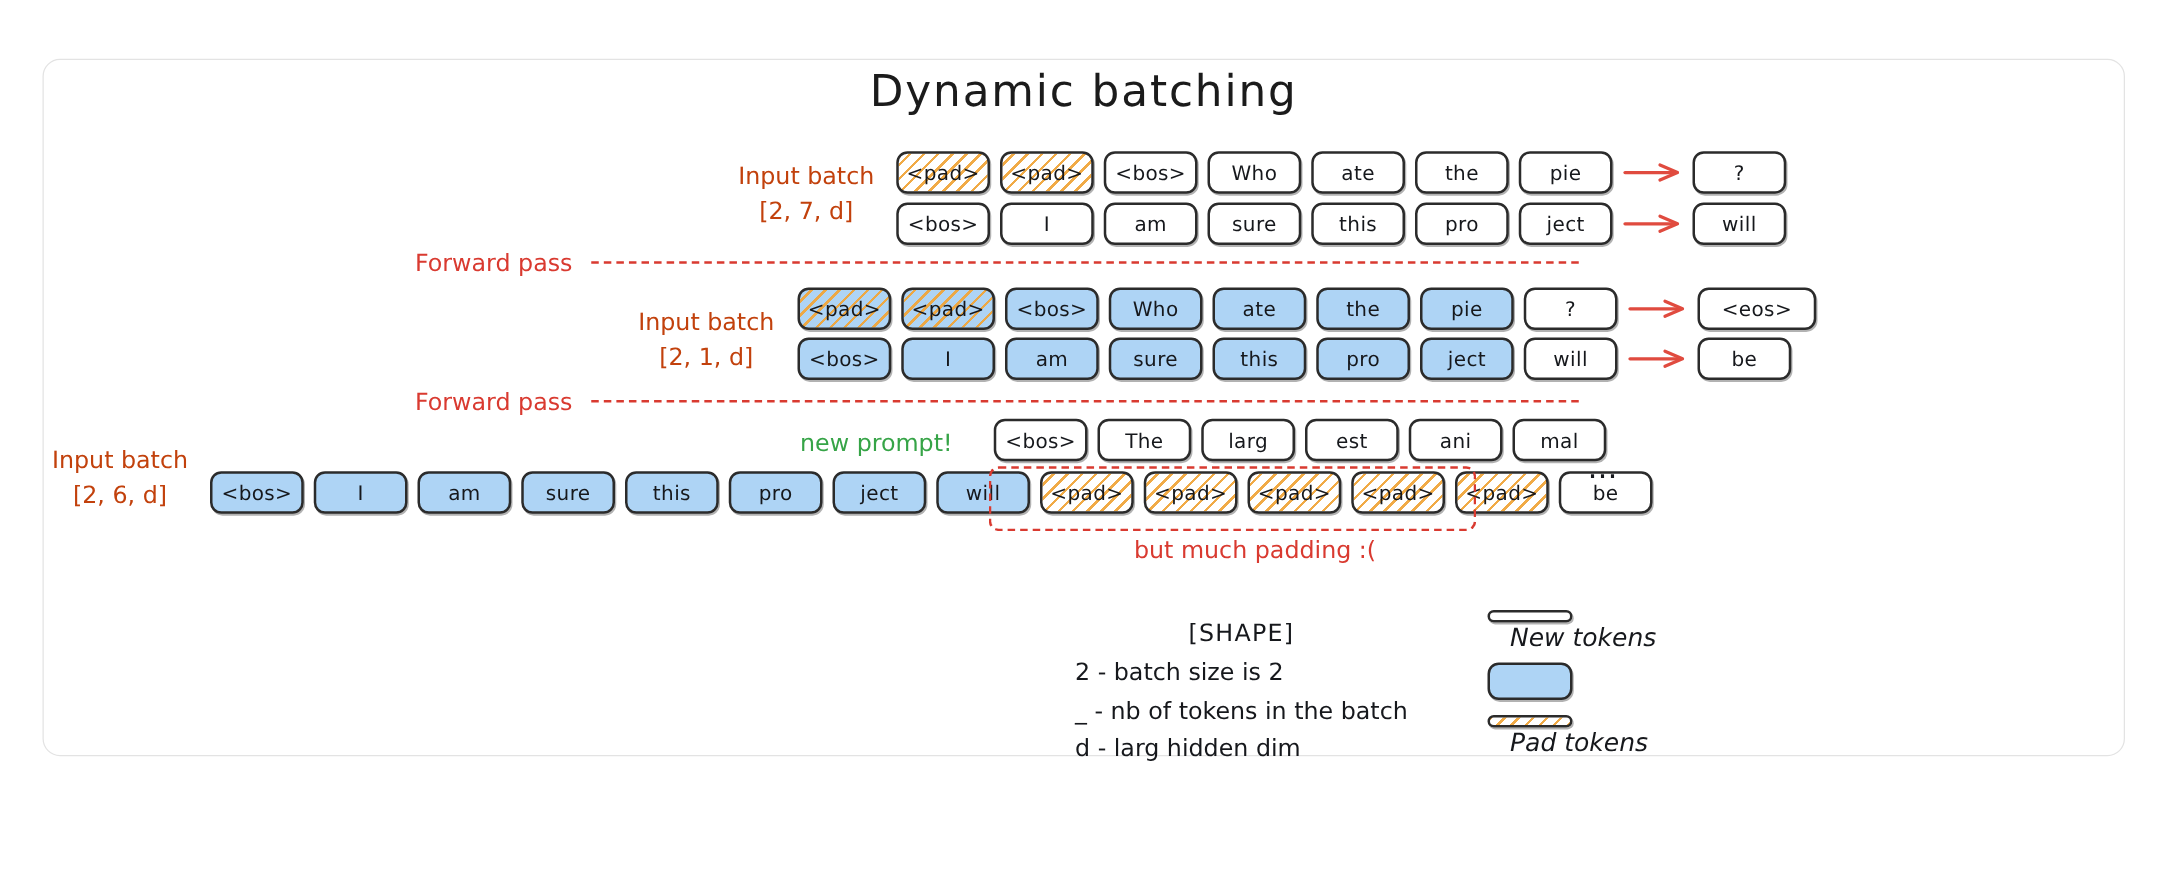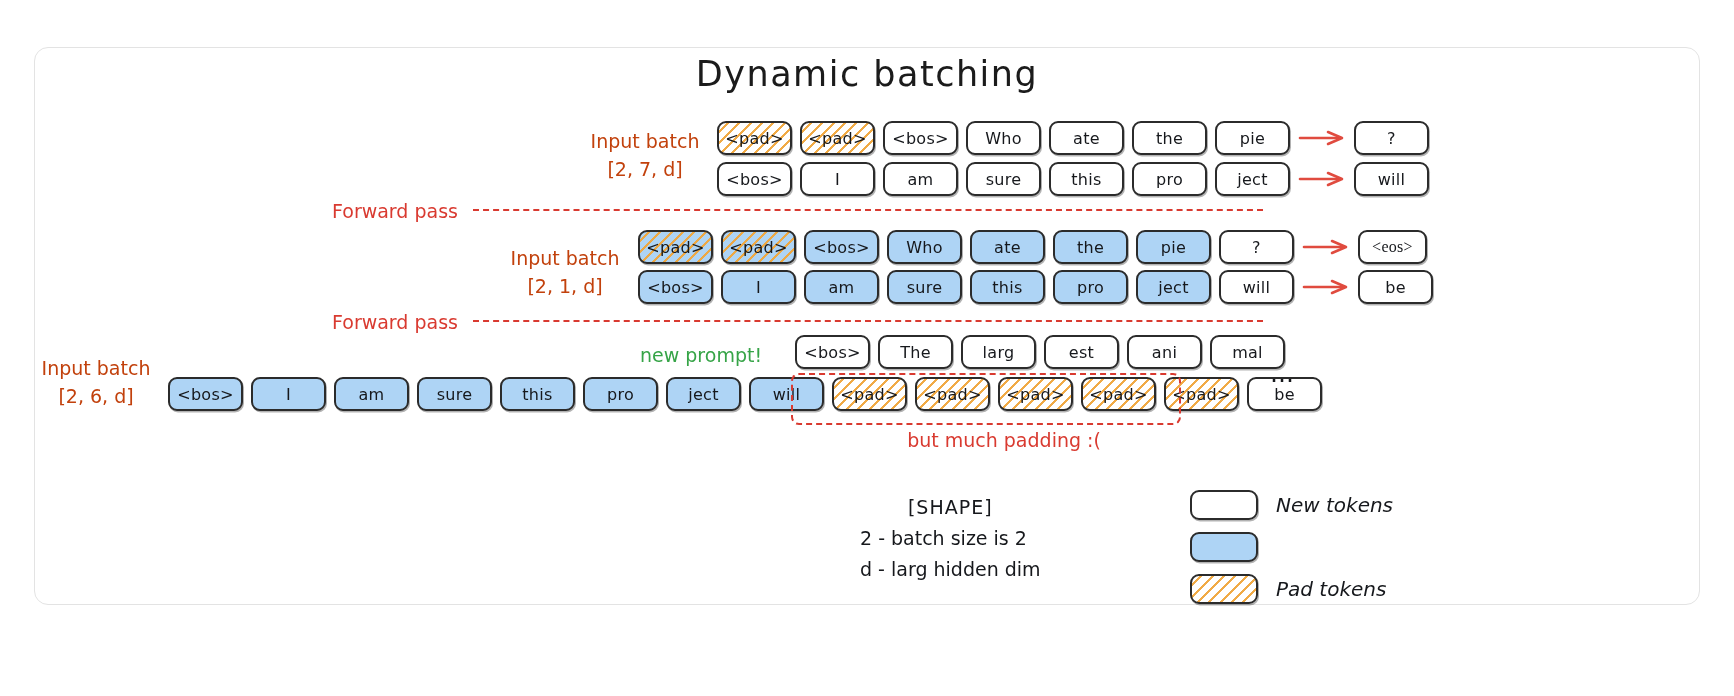--- a/index.html
+++ b/index.html
@@ -114,22 +114,22 @@
   .shape{
     position:absolute;
     font-size:19px;
     color:#16181c;
     line-height:1.62;
     white-space:nowrap;
   }
   .shape .hdr{ text-align:center; letter-spacing:1px;}
   .legend{ position:absolute; }
   .legend .row{
-    display:flex;align-items:center;
-    height:34px;margin-bottom:8px;
+    display:flex;
+    height:34px;margin-bottom:8px;flex-direction:column;
   }
   .legend .swatch{
     width:68px;height:30px;
     border:2.4px solid #2b2b2b;
     border-radius:9px;
     box-sizing:border-box;
     box-shadow:1px 1.5px 0 rgba(0,0,0,.30);
   }
   .legend .swatch.old{ background:#aed4f5; }
   .legend .swatch.pad{
@@ -202,21 +202,21 @@
       <div class="tok old" style="left: 804px; top: 230px; width: 75px;">&lt;bos&gt;</div>
       <div class="tok old" style="left: 887px; top: 230px; width: 75px;">Who</div>
       <div class="tok old" style="left: 970px; top: 230px; width: 75px;">ate</div>
       <div class="tok old" style="left: 1053px; top: 230px; width: 75px;">the</div>
       <div class="tok old" style="left: 1136px; top: 230px; width: 75px;">pie</div>
       <div class="tok new" style="left: 1219px; top: 230px; width: 75px;">?</div>
       <svg class="arrow" width="50" height="18" style="left: 1302px; top: 238px;">
         <path d="M2 9 L40 9" stroke="#e04b3f" stroke-width="2.6" stroke-linecap="round" fill="none"></path>
         <path d="M30 3 L44 9 L30 15" stroke="#e04b3f" stroke-width="2.6" fill="none" stroke-linecap="round" stroke-linejoin="round"></path>
       </svg>
-      <div class="tok new" style="left: 1358px; top: 230px; width: 69px; font-family: Liberation Serif, serif;">&lt;eos&gt;</div>
+      <div class="tok new" style="left: 1358px; top: 230px; width: 95px;">&lt;eos&gt;</div>
     </div>
   <div id="row2b">
       <div class="tok old" style="left: 638px; top: 270px; width: 75px;">&lt;bos&gt;</div>
       <div class="tok old" style="left: 721px; top: 270px; width: 75px;">I</div>
       <div class="tok old" style="left: 804px; top: 270px; width: 75px;">am</div>
       <div class="tok old" style="left: 887px; top: 270px; width: 75px;">sure</div>
       <div class="tok old" style="left: 970px; top: 270px; width: 75px;">this</div>
       <div class="tok old" style="left: 1053px; top: 270px; width: 75px;">pro</div>
       <div class="tok old" style="left: 1136px; top: 270px; width: 75px;">ject</div>
       <div class="tok new" style="left: 1219px; top: 270px; width: 75px;">will</div>
@@ -259,20 +259,21 @@
       <div class="tok pad" style="left: 1164px; top: 377px; width: 75px;">&lt;pad&gt;</div>
       <div class="tok new" style="left: 1247px; top: 377px; width: 75px;">be</div>
     </div>
   <div class="padbox" style="left:791px;top:373px;width:390px;height:52px;"></div>
   <div class="lbl red" style="left:1004px;top:427px;transform:translateX(-50%);">but much padding :(</div>
   <div class="dots" style="left:1270px;top:360px;">…</div>
 
   <div class="shape" style="left:860px;top:492px;">
     <div class="hdr">[SHAPE]</div>
     <div>2 - batch size is 2</div>
+    <div>_ - nb of tokens in the batch</div>
     <div>d - larg hidden dim</div>
   </div>
 
   <div class="legend" id="legend" style="left:1190px;top:488px;">
       <div class="row">
         <div class="swatch new"></div>
         <div class="txt">New tokens</div>
       </div>
       <div class="row">
         <div class="swatch old"></div>

